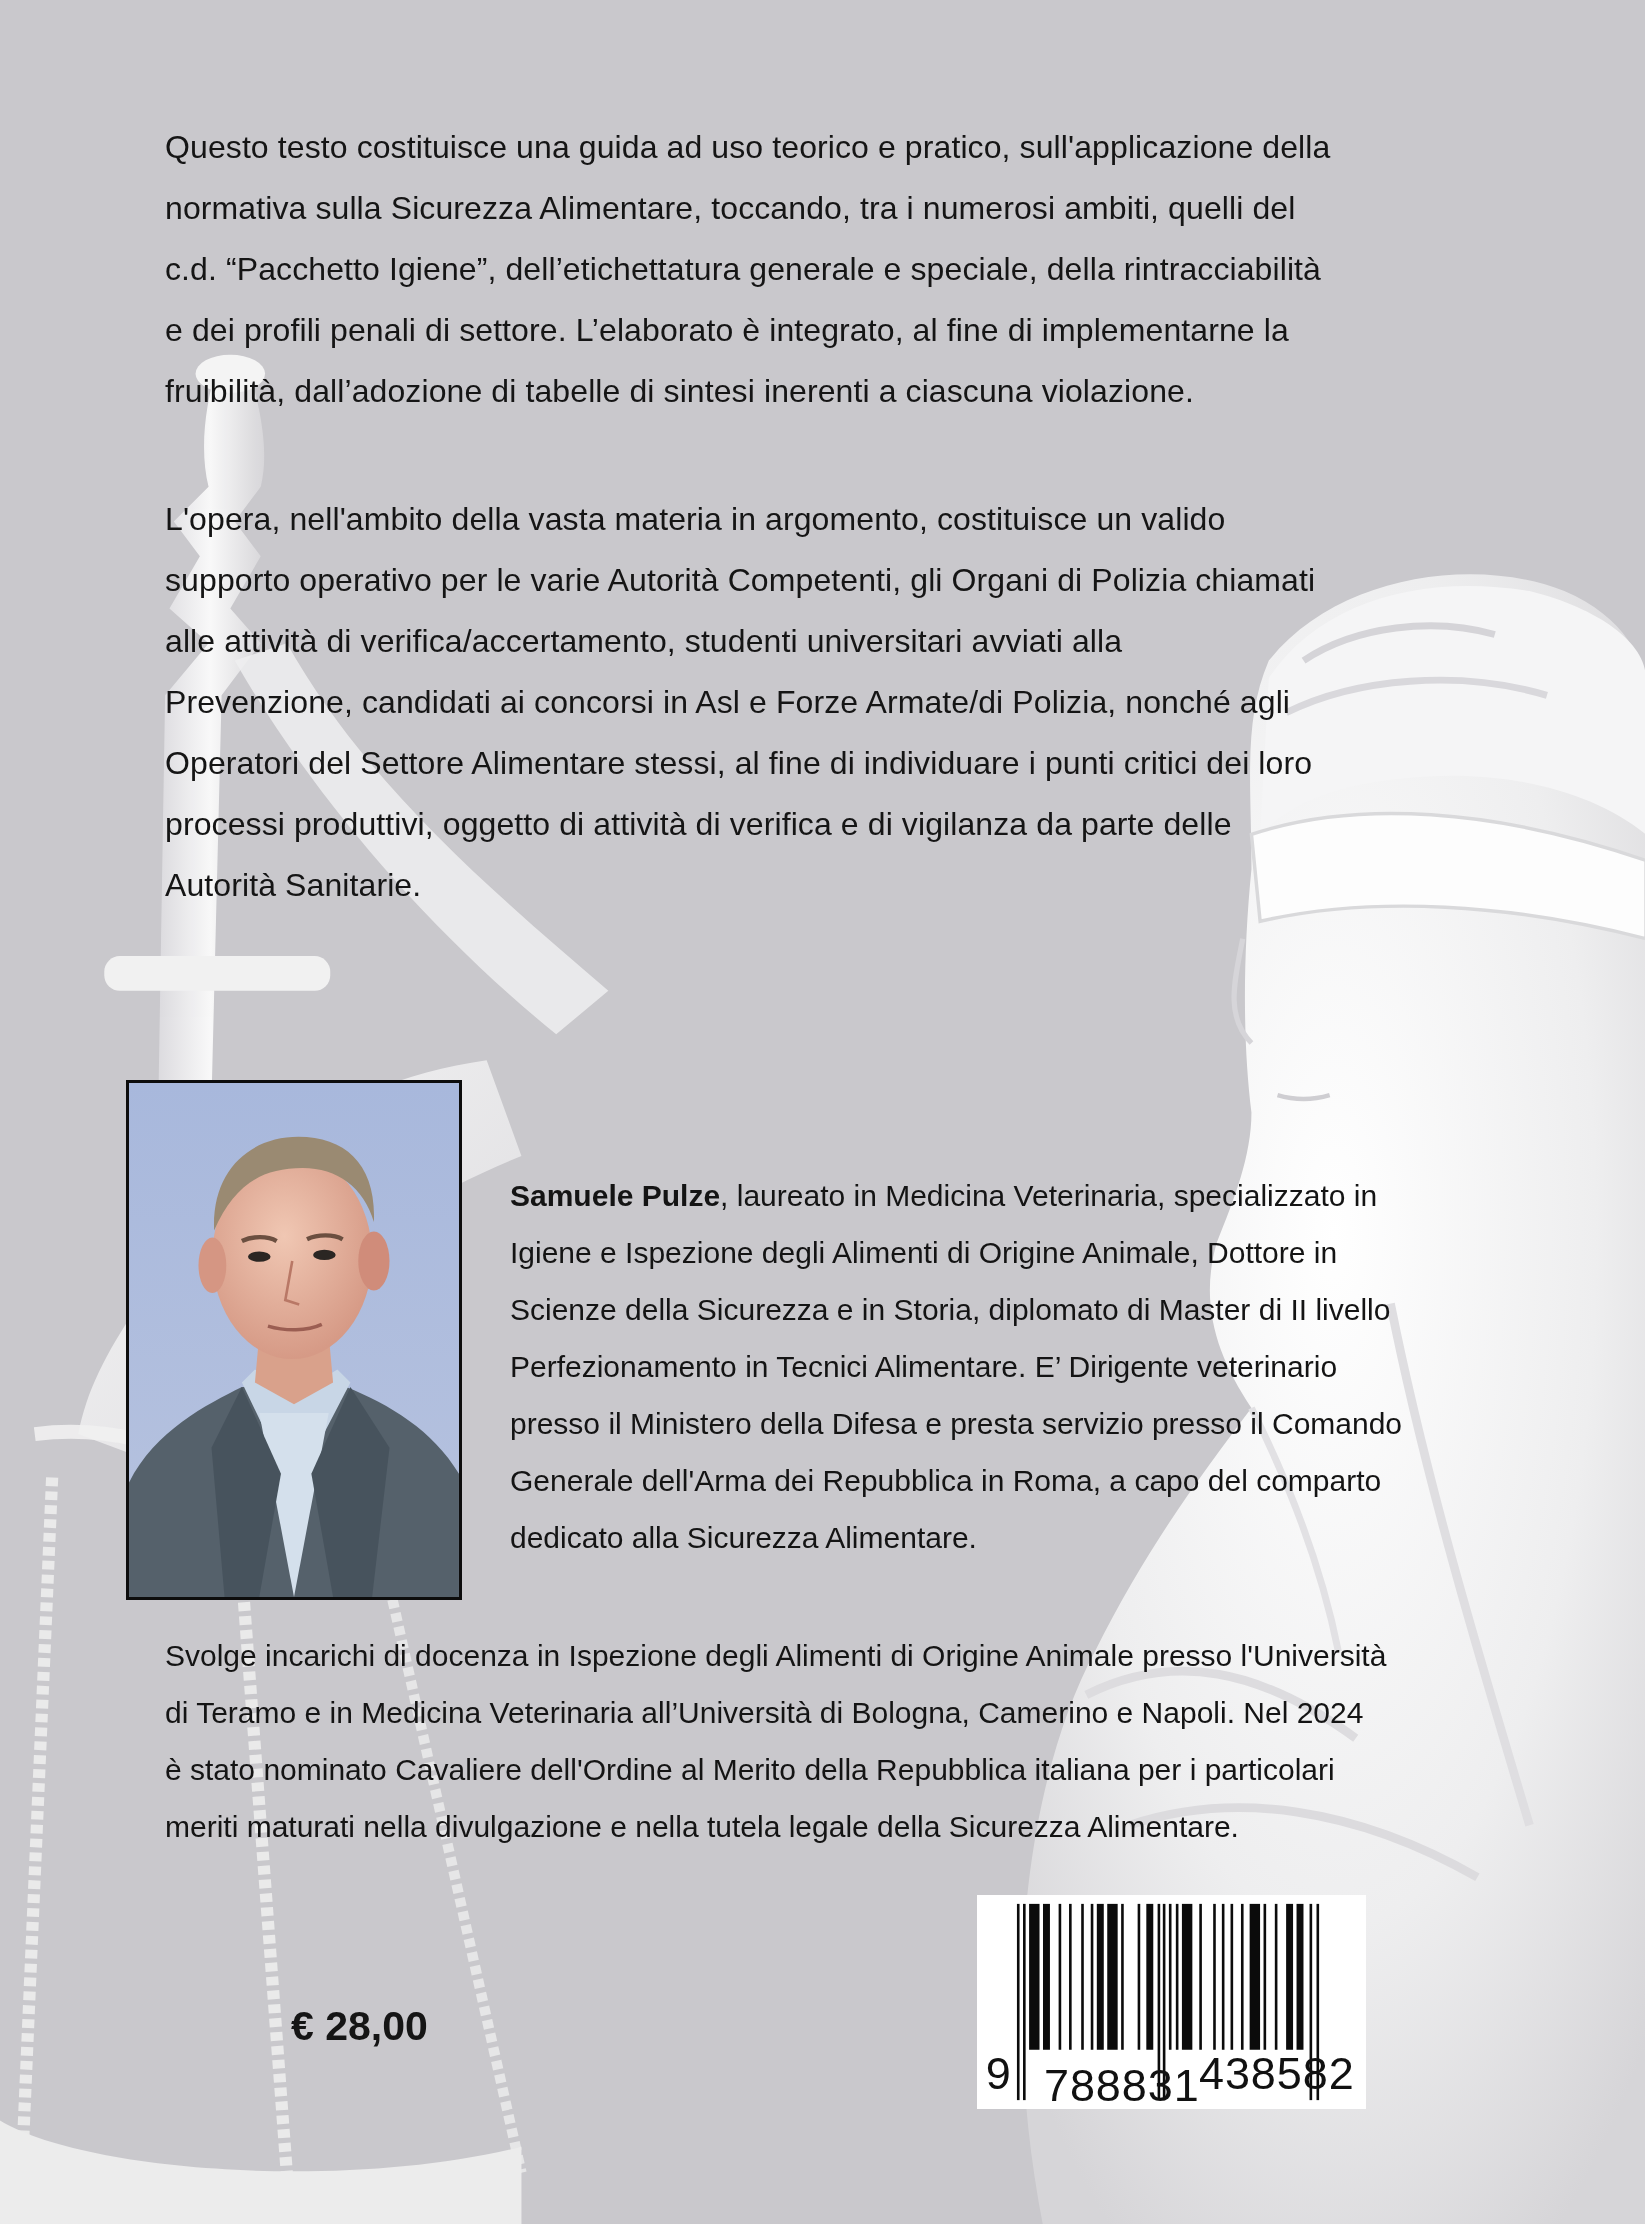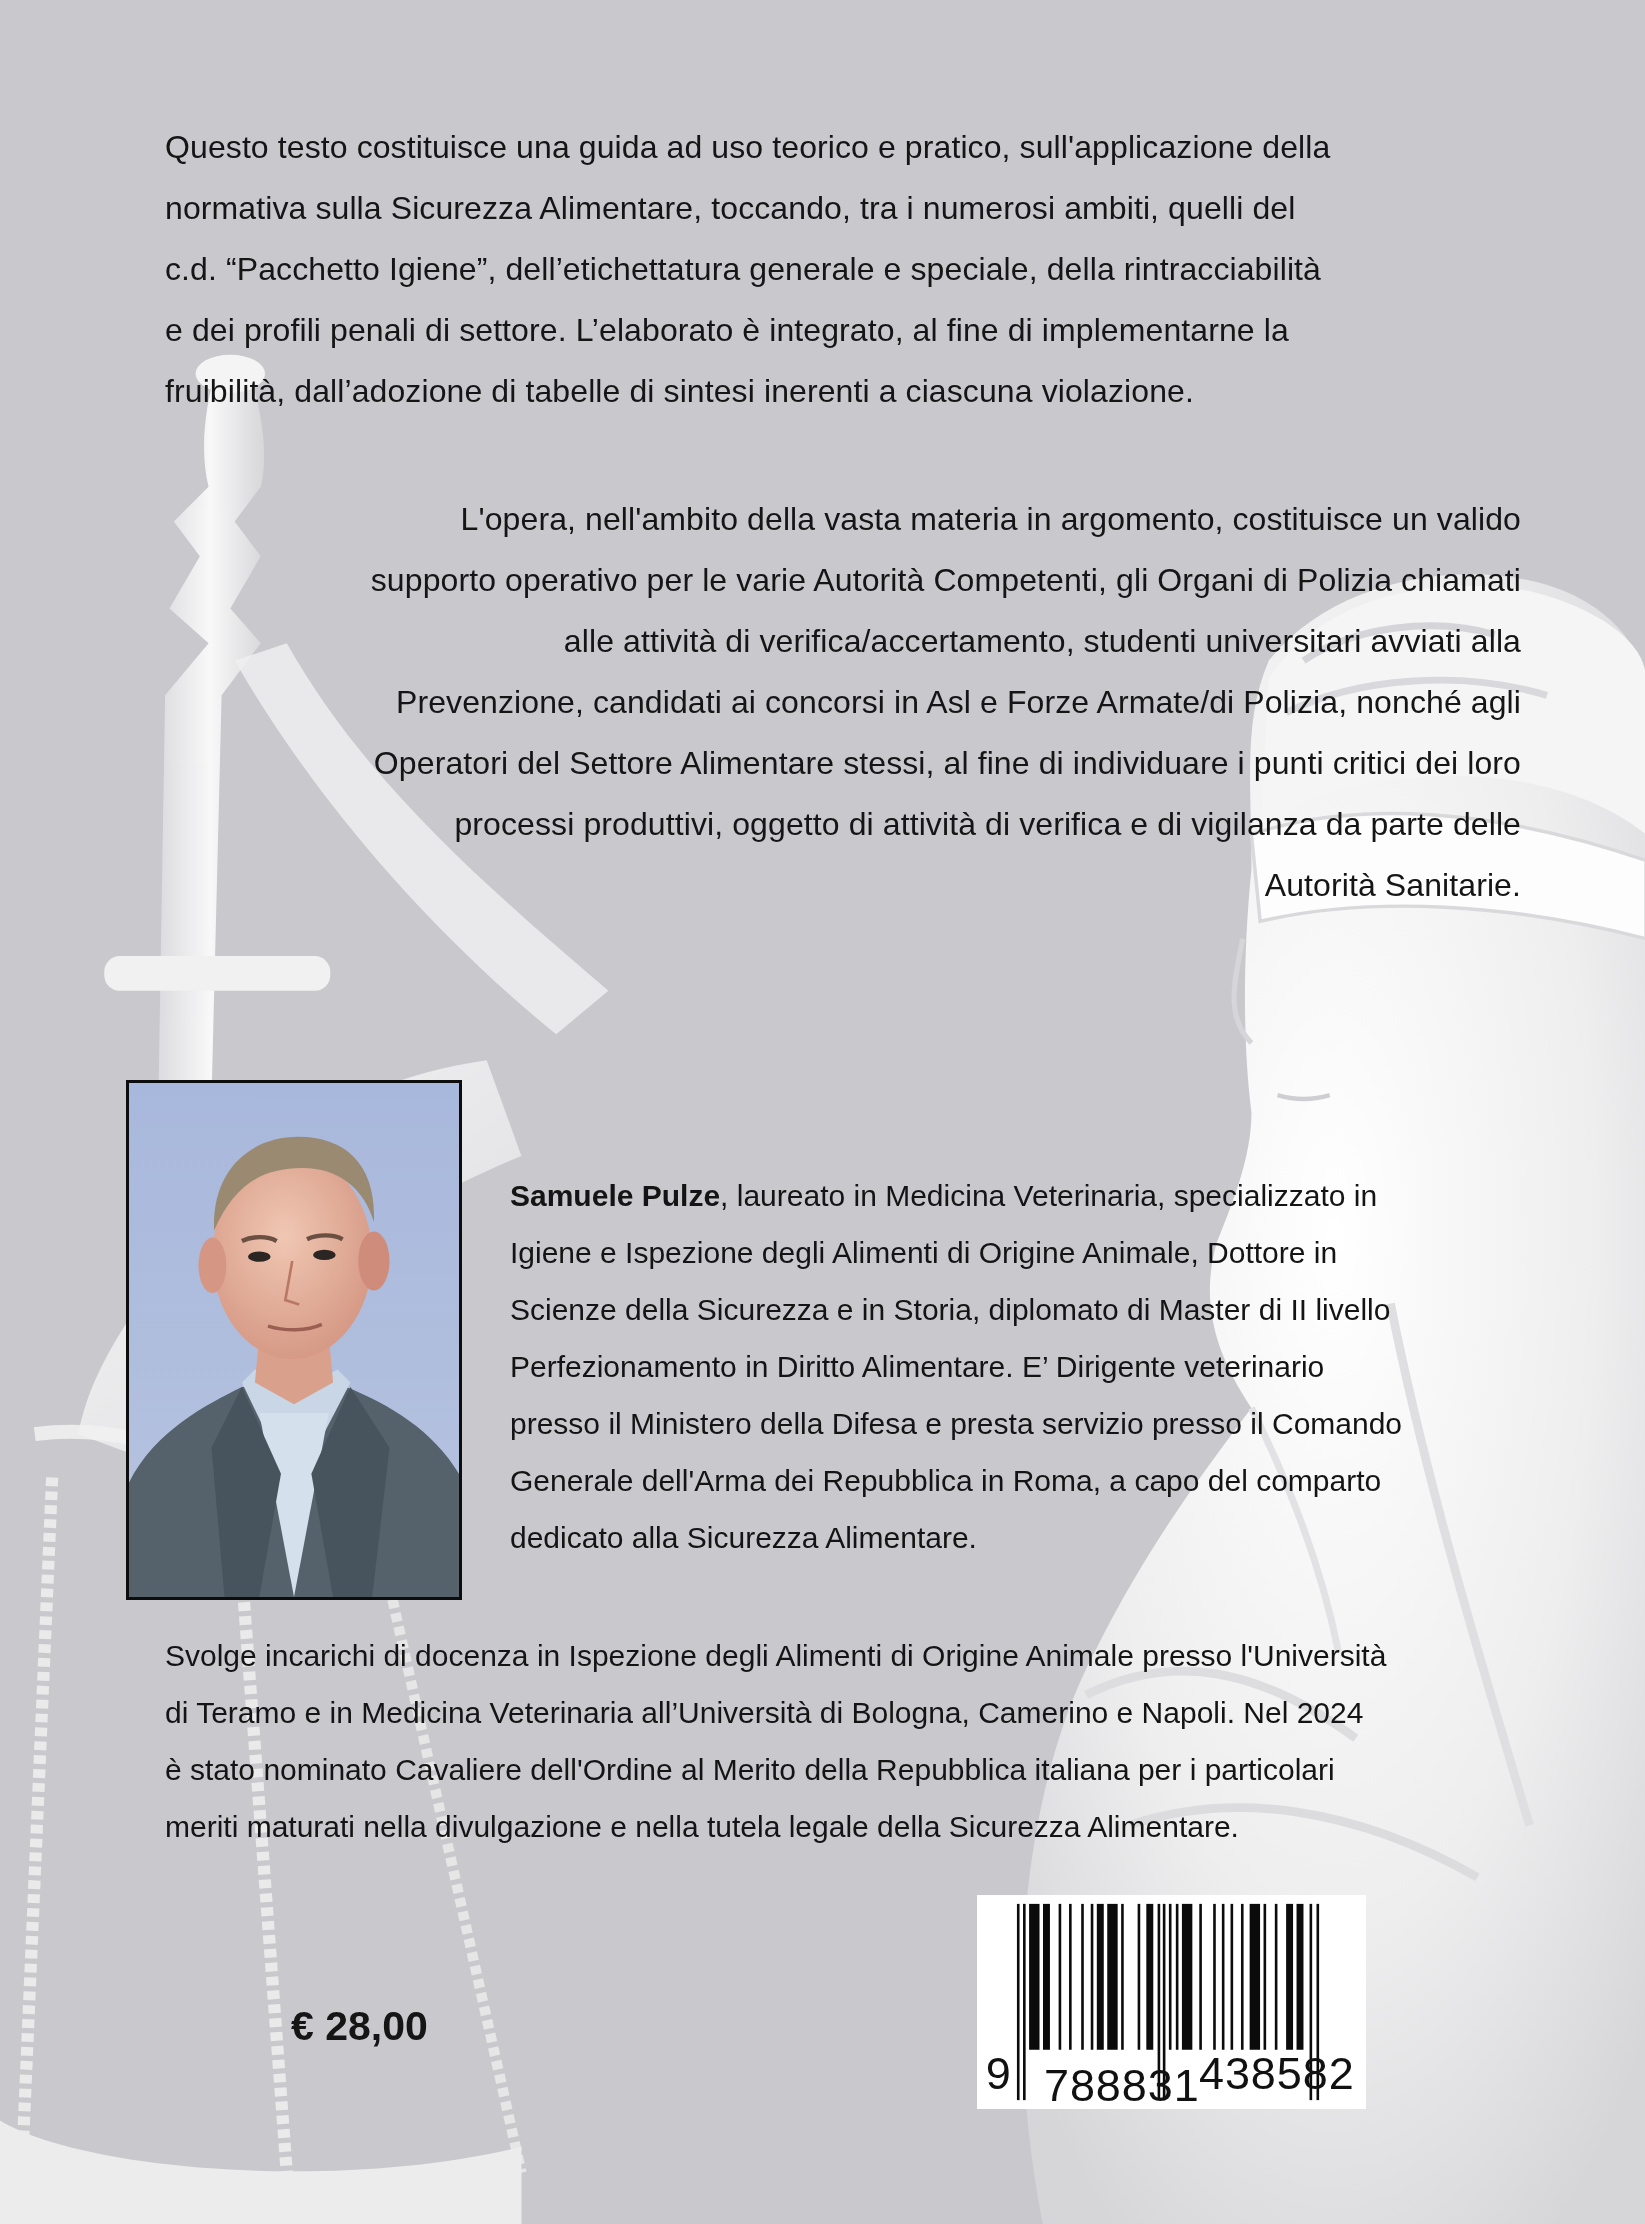--- a/index.html
+++ b/index.html
@@ -12,21 +12,21 @@
   .bg { position:absolute; left:0; top:0; width:1646px; height:2225px; z-index:0; }
   .content { position:absolute; left:0; top:0; width:1646px; height:2225px; z-index:1; }
 
   .para {
     position:absolute; left:165px; width:1356px;
     font-weight:normal; font-size:32px; line-height:61px; letter-spacing:0.1px;
     color:#151515;
   }
   .para .ln { display:block; white-space:nowrap; }
   #para1 { top:117px; }
-  #para2 { top:489px;text-align:right; }
+  #para2 { top:489px; }
 
   .photo {
     position:absolute; left:126px; top:1080px; width:330px; height:514px;
     border:3.5px solid #0d0d0d; background:#a9b9dc; overflow:hidden;
   }
 
   .bio {
     position:absolute; left:510px; top:1167px; width:1043px;
     font-size:30px; line-height:57px; color:#141414;
   }
@@ -171,21 +171,21 @@
 
       <path d="M188,205 L180,250 L196,255" stroke="#b97866" stroke-width="3" fill="none"></path>
       <path d="M160,280 C180,286 205,286 222,278" stroke="#9b5e52" stroke-width="4" fill="none"></path>
     </svg>
   </div>
 
   <div class="bio">
     <span class="ln"><b>Samuele Pulze</b><span>, laureato in Medicina Veterinaria, specializzato in</span></span>
     <span class="ln">Igiene e Ispezione degli Alimenti di Origine Animale, Dottore in</span>
     <span class="ln">Scienze della Sicurezza e in Storia, diplomato di Master di II livello</span>
-    <span class="ln">Perfezionamento in Diritto Alimentare. E’ Dirigente veterinario</span>
+    <span class="ln">Perfezionamento in Tecnici Alimentare. E’ Dirigente veterinario</span>
     <span class="ln">presso il Ministero della Difesa e presta servizio presso il Comando</span>
     <span class="ln">Generale dell'Arma dei Repubblica in Roma, a capo del comparto</span>
     <span class="ln">dedicato alla Sicurezza Alimentare.</span>
   </div>
 
   <div class="bio2">
     <span class="ln">Svolge incarichi di docenza in Ispezione degli Alimenti di Origine Animale presso l'Università</span>
     <span class="ln">di Teramo e in Medicina Veterinaria all’Università di Bologna, Camerino e Napoli. Nel 2024</span>
     <span class="ln">è stato nominato Cavaliere dell'Ordine al Merito della Repubblica italiana per i particolari</span>
     <span class="ln">meriti maturati nella divulgazione e nella tutela legale della Sicurezza Alimentare.</span>

